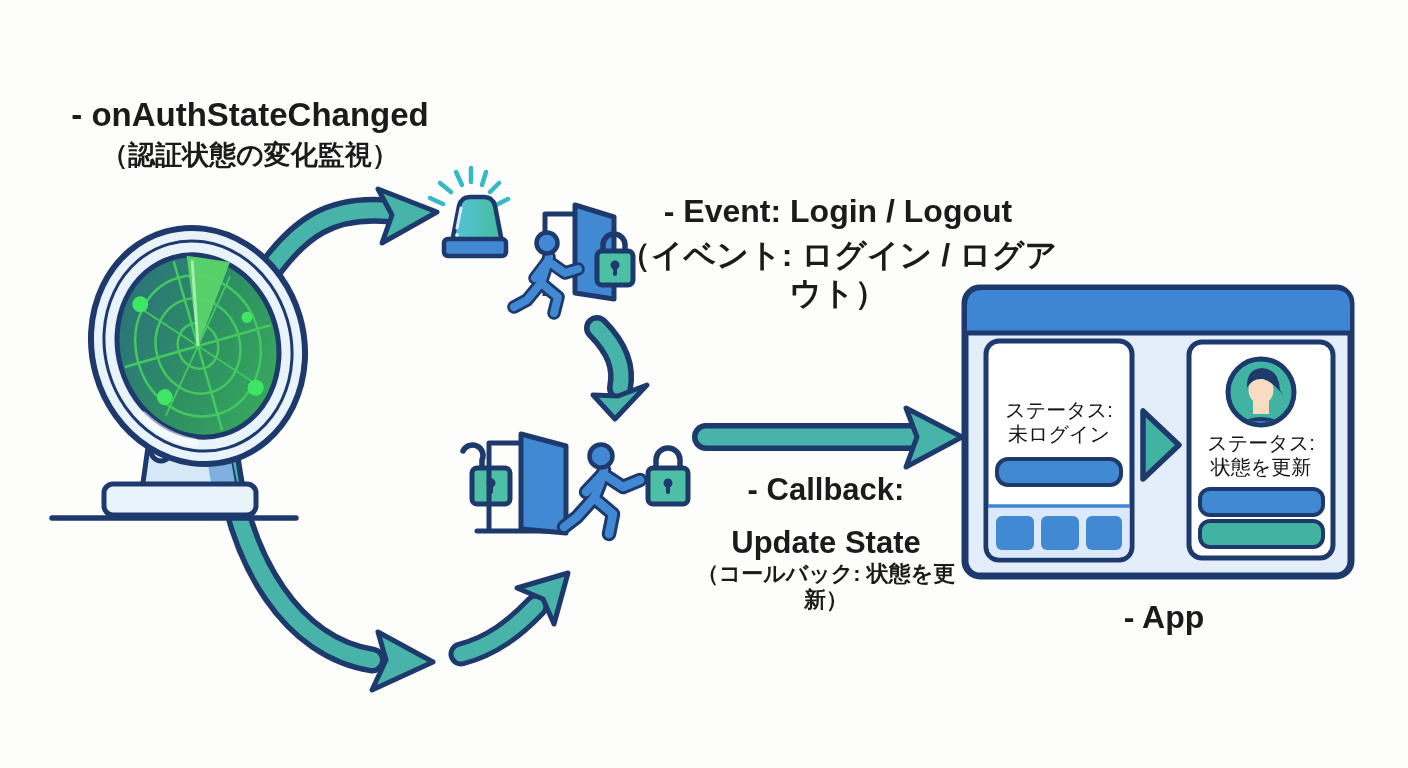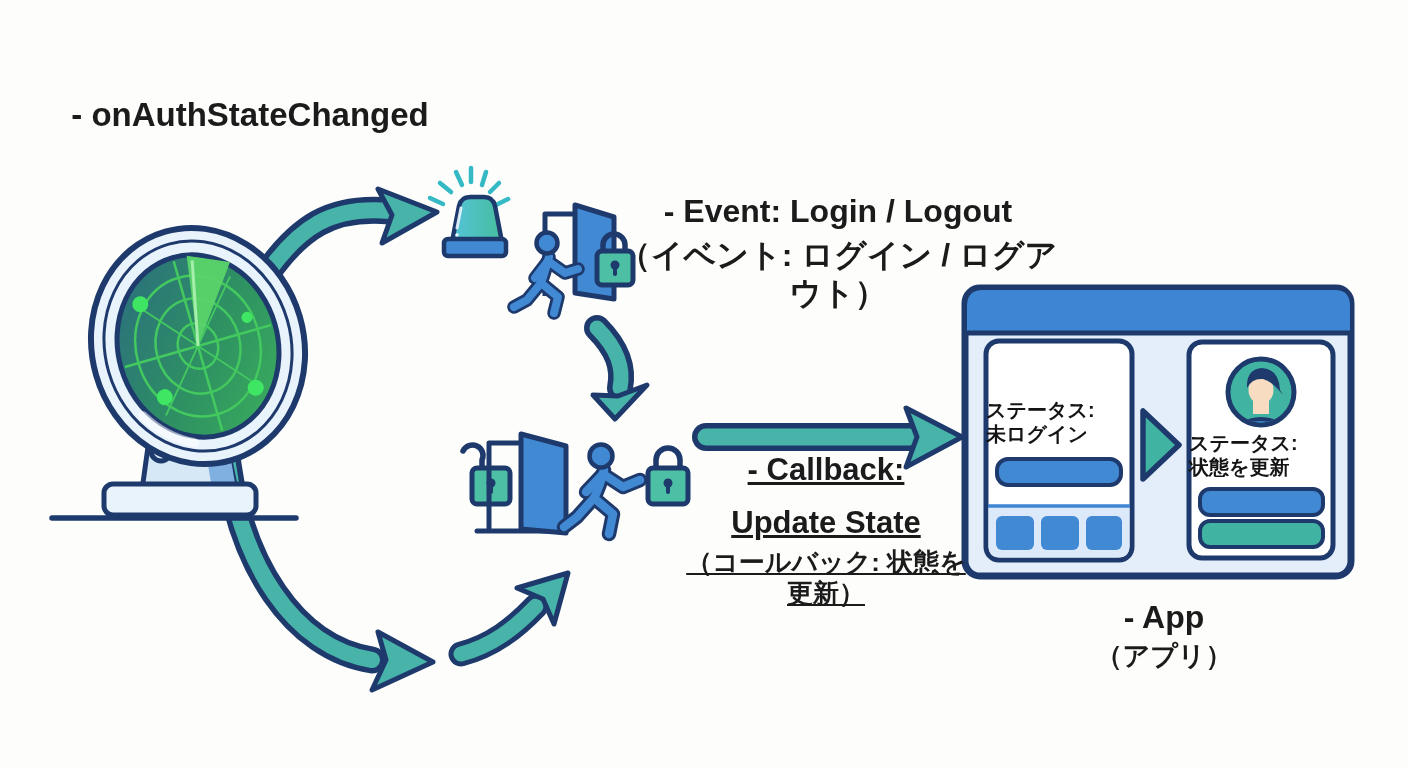--- a/index.html
+++ b/index.html
@@ -11,28 +11,28 @@
   }
   svg{position:absolute;inset:0;}
   .lbl{position:absolute;text-align:center;font-weight:bold;color:#1b1b1b;line-height:1.18;}
   .lbl .l-en{letter-spacing:0px;}
   .label-onauth{left:30px;top:96px;width:440px;}
   .label-onauth .l1{font-size:33px;}
   .label-onauth .l2{font-size:27px;margin-top:5px;}
   .label-event{left:612px;top:193px;width:452px;}
   .label-event .l1{font-size:32px;}
   .label-event .l2{font-size:32px;margin-top:6px;}
-  .label-callback{left:684px;top:452px;width:284px;text-decoration:underline;}
+  .label-callback{left:684px;top:472px;width:284px;}
   .label-callback .l1{font-size:31px;}
   .label-callback .l2{font-size:31px;margin-top:16px;}
-  .label-callback .l3{font-size:26px;margin-top:6px;}
+  .label-callback .l3{font-size:22px;}
   .label-app{left:1029px;top:599px;width:270px;}
   .label-app .l1{font-size:32px;}
   .label-app .l2{font-size:27px;margin-top:4px;}
-  .status-text{position:absolute;font-weight:bold;font-size:20px;line-height:1.2;color:#141414;}
+  .status-text{position:absolute;text-align:center;font-weight:normal;font-size:20px;line-height:1.2;color:#141414;}
   .status-left{left:986px;top:398px;width:146px;}
   .status-right{left:1189px;top:431px;width:144px;}
 </style>
 </head>
 <body>
 
 <div class="canvas">
 <svg width="1408" height="768" viewBox="0 0 1408 768">
   <defs>
     <linearGradient id="gradRadar" x1="0" y1="0" x2="1" y2="1">
@@ -222,36 +222,36 @@
         </g>
       </g>
       <rect x="1200" y="489" width="123" height="26" rx="10" fill="#4289d4" stroke="#1e3a6d" stroke-width="4"></rect>
       <rect x="1200" y="521" width="123" height="26" rx="10" fill="#41b3a3" stroke="#1e3a6d" stroke-width="4"></rect>
     </g>
   </g>
 </svg>
 
   <div class="lbl label-onauth">
     <div class="l1 l-en">- onAuthStateChanged</div>
+    <div class="l2">（認証状態の変化監視）</div>
   </div>
 
   <div class="lbl label-event">
     <div class="l1 l-en">- Event: Login / Logout</div>
     <div class="l2">（イベント: ログイン / ログアウト）</div>
   </div>
 
   <div class="lbl label-callback">
     <div class="l1 l-en">- Callback:</div>
     <div class="l2 l-en">Update State</div>
     <div class="l3">（コールバック: 状態を更新）</div>
   </div>
 
   <div class="lbl label-app">
     <div class="l1 l-en">- App</div>
-    <div class="l2">（アプリ）</div>
   </div>
 
   <div class="status-text status-left">
     <div>ステータス:</div>
     <div>未ログイン</div>
   </div>
 
   <div class="status-text status-right">
     <div>ステータス:</div>
     <div>状態を更新</div>

